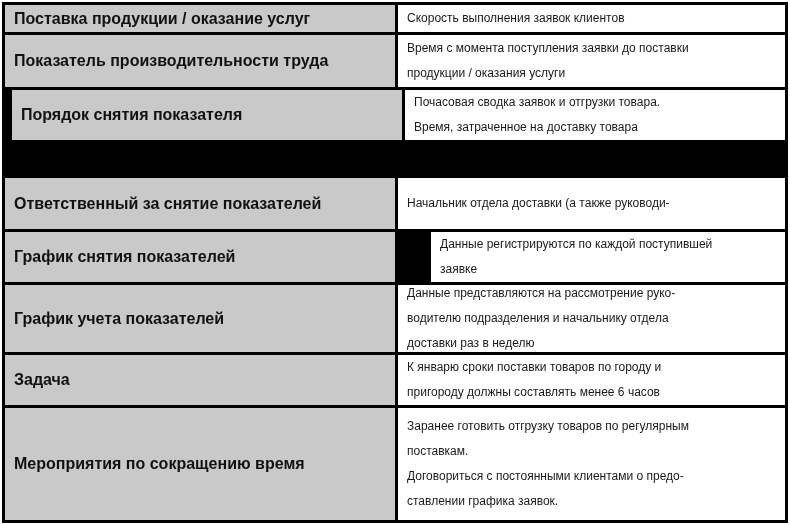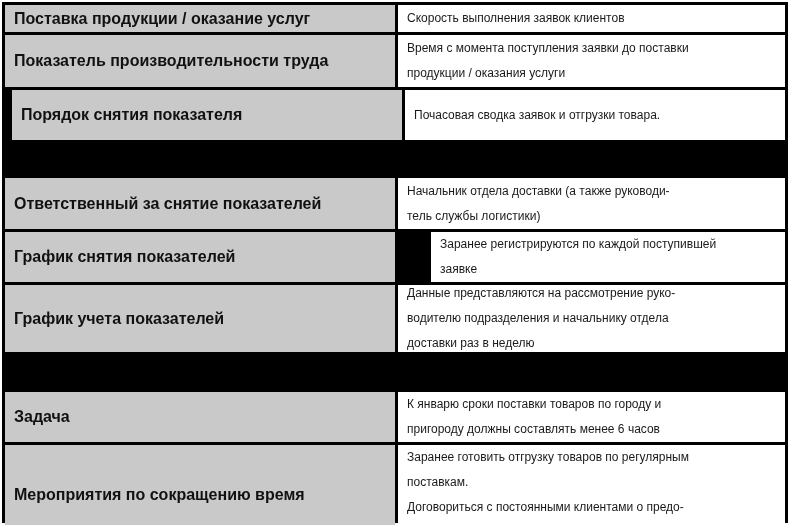--- a/index.html
+++ b/index.html
@@ -79,51 +79,51 @@
         <div class="line">Время с момента поступления заявки до поставки</div>
         <div class="line">продукции / оказания услуги</div>
       </div>
     </div>
     <div class="row" style="height: 50px; margin-left: 7px;">
       <div class="cell label">
         <div class="line">Порядок снятия показателя</div>
       </div>
       <div class="cell value">
         <div class="line">Почасовая сводка заявок и отгрузки товара.</div>
+        <div class="line">Время, затраченное на доставку товара</div>
       </div>
     </div>
     <div class="row" style="height: 51px; margin-top: 35px;">
       <div class="cell label">
         <div class="line">Ответственный за снятие показателей</div>
       </div>
       <div class="cell value">
         <div class="line">Начальник отдела доставки (а также руководи-</div>
-        <div class="line">тель службы логистики)</div>
       </div>
     </div>
     <div class="row" style="height: 50px; gap: 36px;">
       <div class="cell label">
         <div class="line">График снятия показателей</div>
       </div>
       <div class="cell value">
-        <div class="line">Заранее регистрируются по каждой поступившей</div>
+        <div class="line">Данные регистрируются по каждой поступившей</div>
         <div class="line">заявке</div>
       </div>
     </div>
     <div class="row" style="height: 67px;">
       <div class="cell label">
         <div class="line">График учета показателей</div>
       </div>
       <div class="cell value">
         <div class="line">Данные представляются на рассмотрение руко-</div>
         <div class="line">водителю подразделения и начальнику отдела</div>
         <div class="line">доставки раз в неделю</div>
       </div>
     </div>
-    <div class="row" style="height: 50px; margin-top: 37px;">
+    <div class="row" style="height: 50px;">
       <div class="cell label">
         <div class="line">Задача</div>
       </div>
       <div class="cell value">
         <div class="line">К январю сроки поставки товаров по городу и</div>
         <div class="line">пригороду должны составлять менее 6 часов</div>
       </div>
     </div>
     <div class="row fill">
       <div class="cell label">

